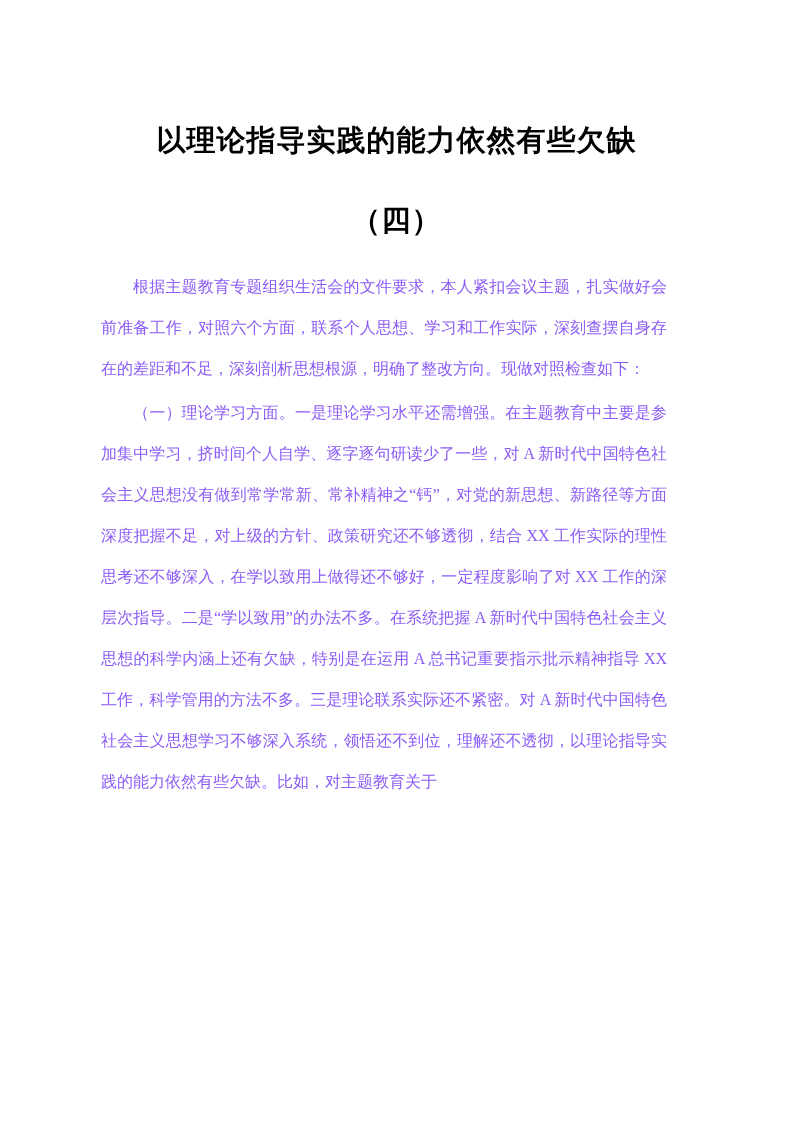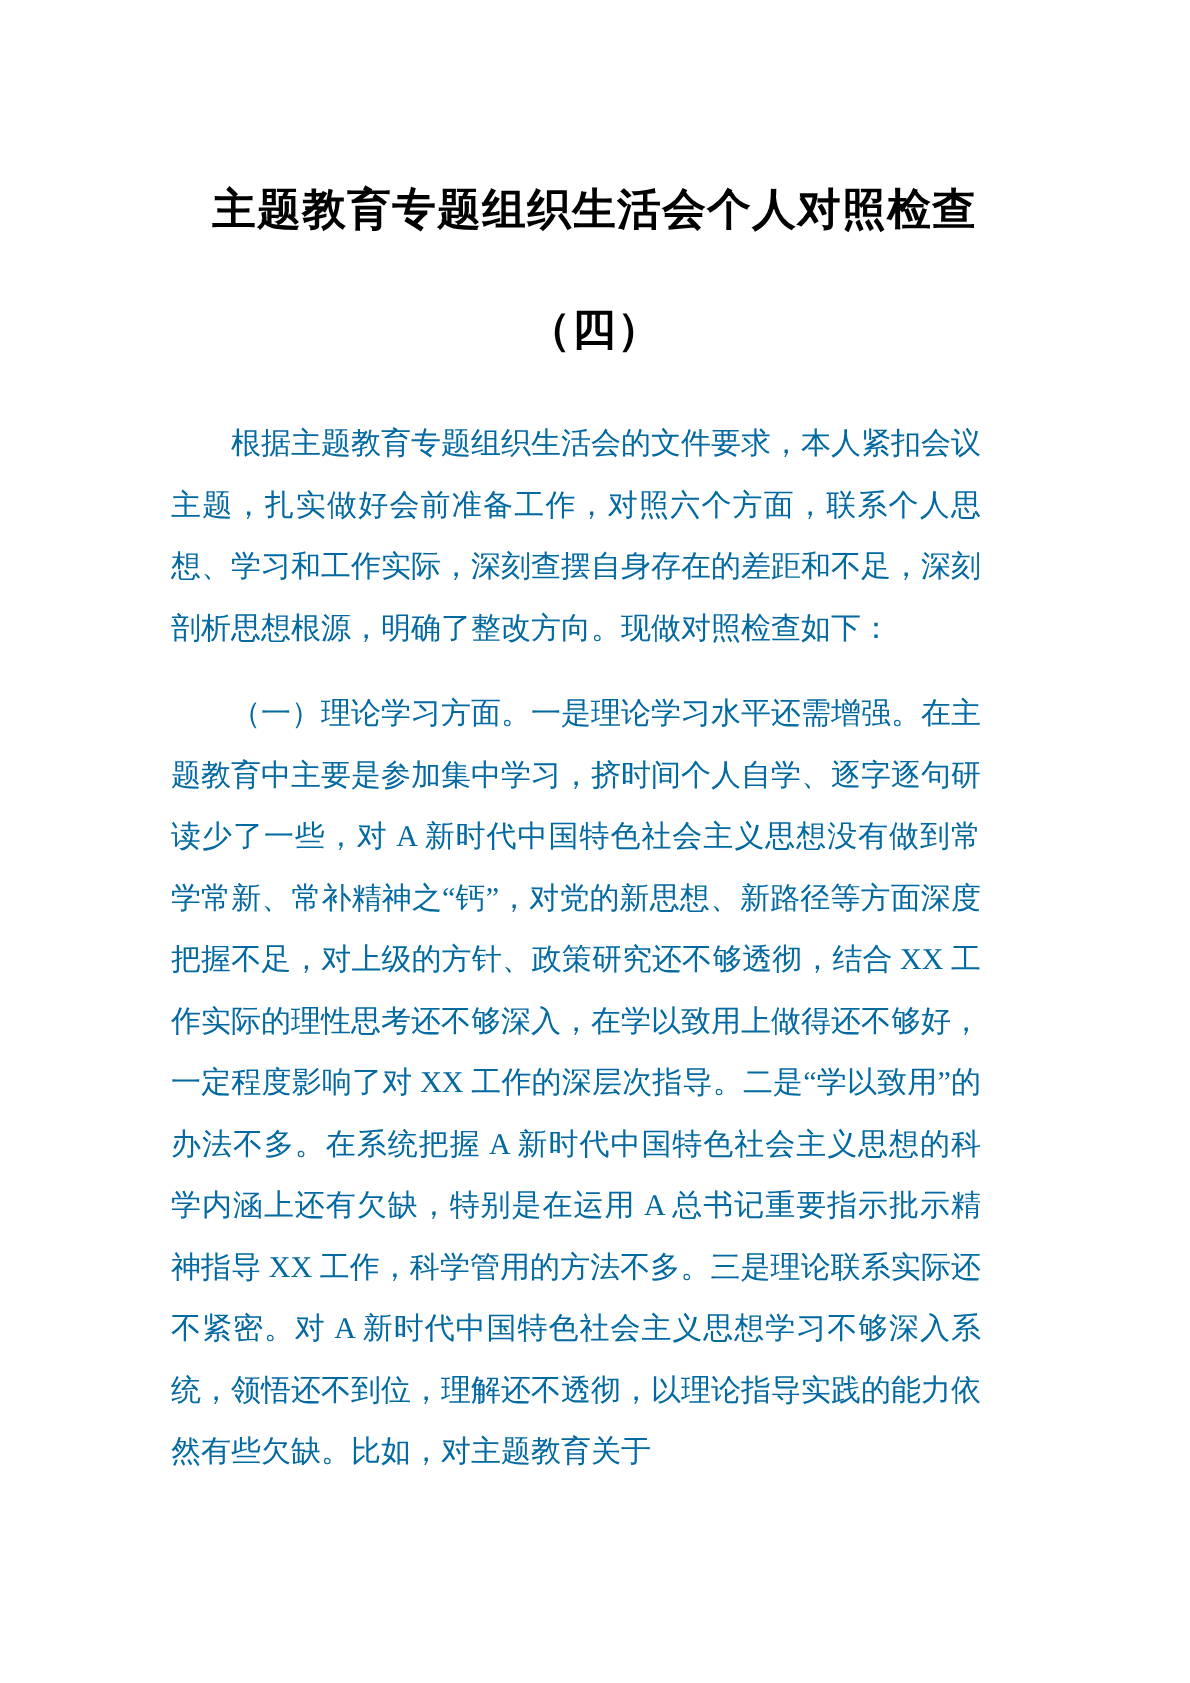--- a/index.html
+++ b/index.html
@@ -30,36 +30,36 @@
   }
   .title .title-line {
     display: block;
   }
   .doc-body {
     margin: 6px auto 0 auto;
     margin-left: 98px;
     width: 572px;
   }
   .doc-body p {
-    margin: 16px;
+    margin: 3px;
     padding: 0;
-    font-size: 20px;
+    font-size: 16px;
     line-height: 41px;
     text-align: justify;
     text-indent: 2em;
     word-break: break-all;
     line-break: strict;
-    color: #0369a1;
+    color: #8b5cf6;
   }
 </style>
 </head>
 <body>
 
 <div class="page">
   <h1 class="title">
-    <span class="title-line">主题教育专题组织生活会个人对照检查</span>
+    <span class="title-line">以理论指导实践的能力依然有些欠缺</span>
     <span class="title-line">（四）</span>
   </h1>
   <div class="doc-body">
     <p>根据主题教育专题组织生活会的文件要求，本人紧扣会议主题，扎实做好会前准备工作，对照六个方面，联系个人思想、学习和工作实际，深刻查摆自身存在的差距和不足，深刻剖析思想根源，明确了整改方向。现做对照检查如下：</p>
     <p>（一）理论学习方面。一是理论学习水平还需增强。在主题教育中主要是参加集中学习，挤时间个人自学、逐字逐句研读少了一些，对 A 新时代中国特色社会主义思想没有做到常学常新、常补精神之“钙”，对党的新思想、新路径等方面深度把握不足，对上级的方针、政策研究还不够透彻，结合 XX 工作实际的理性思考还不够深入，在学以致用上做得还不够好，一定程度影响了对 XX 工作的深层次指导。二是“学以致用”的办法不多。在系统把握 A 新时代中国特色社会主义思想的科学内涵上还有欠缺，特别是在运用 A 总书记重要指示批示精神指导 XX 工作，科学管用的方法不多。三是理论联系实际还不紧密。对 A 新时代中国特色社会主义思想学习不够深入系统，领悟还不到位，理解还不透彻，以理论指导实践的能力依然有些欠缺。比如，对主题教育关于</p>
   </div>
 </div>
 
 </body></html>

